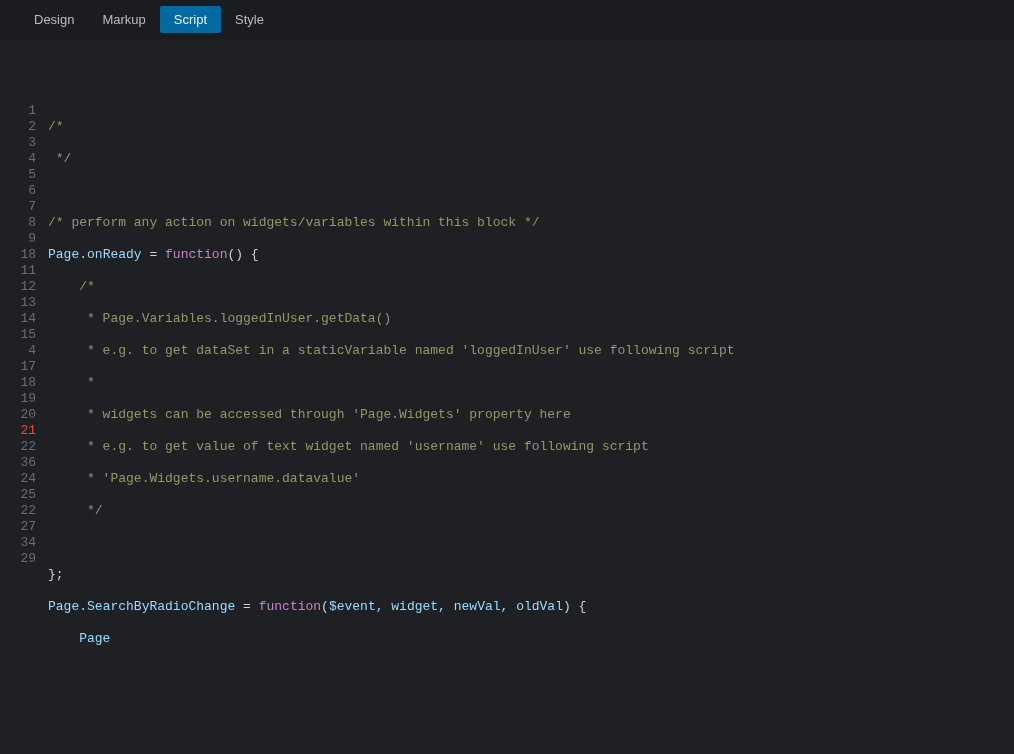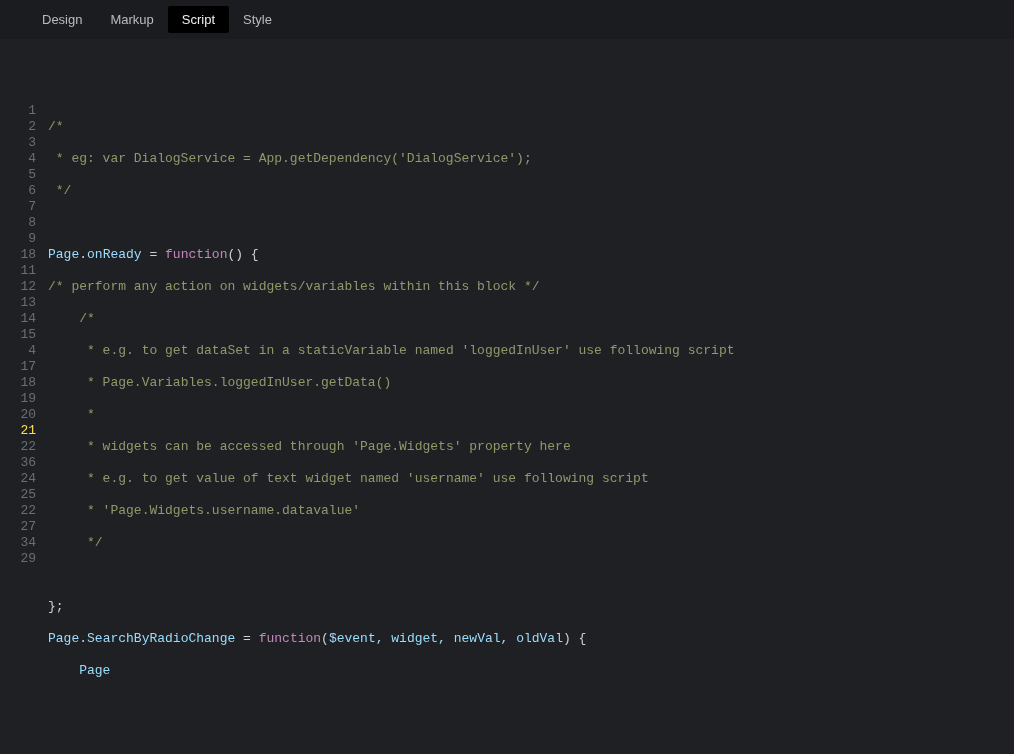--- a/index.html
+++ b/index.html
@@ -12,33 +12,33 @@
   font-family: 'Consolas', 'Monaco', 'Courier New', monospace;
   font-size: 13px;
   color: #d0d0d0;
   width: 1014px;
   height: 754px;
   overflow: hidden;
 }
 .tabs {
   background: #1a1c1f;
   display: flex;
-  padding: 6px 28px;
+  padding: 6px 20px;
   gap: 0;
 }
 .tab {
   padding: 6px 14px;
   color: #bbb;
   cursor: pointer;
   font-family: -apple-system, 'Segoe UI', Arial, sans-serif;
   font-size: 13px;
   border-radius: 2px;
 }
 .tab.active {
-  background: #000000;
+  background: #0369a1;
   color: #eee;
 }
 .editor-wrap {
   display: flex;
   background: #1e2023;
   height: calc(100% - 36px);
   padding-top: 64px;
 }
 .gutter {
   width: 48px;
@@ -46,21 +46,21 @@
   padding-right: 12px;
   color: #6a6d74;
   flex-shrink: 0;
   user-select: none;
 }
 .gutter .ln {
   height: 16px;
   line-height: 16px;
 }
 .gutter .ln.cur {
-  color: #fde047;
+  color: #ef4444;
 }
 .code-area {
   flex: 1;
   white-space: pre;
   line-height: 16px;
   position: relative;
 }
 .code-line {
   height: 16px;
   position: relative;
@@ -109,28 +109,27 @@
       <div class="ln">24</div>
       <div class="ln">25</div>
     <div class="ln">22</div>
       <div class="ln">27</div>
       <div class="ln">34</div>
       <div class="ln">29</div>
   </div>
 
   <div class="code-area">
 <div class="code-line"><span class="cg">/*</span></div>
-<div class="code-line"><span class="cg"> * eg: var DialogService = App.getDependency('DialogService');</span></div>
 <div class="code-line"><span class="cg"> */</span></div>
 <div class="code-line"></div>
+<div class="code-line"><span class="cg">/* perform any action on widgets/variables within this block */</span></div>
 <div class="code-line"><span class="id">Page</span><span class="op">.</span><span class="va">onReady</span><span class="op"> = </span><span class="kw">function</span><span class="op">() {</span></div>
-<div class="code-line"><span class="cg">/* perform any action on widgets/variables within this block */</span></div>
 <div class="code-line">    <span class="cg">/*</span></div>
+<div class="code-line">    <span class="cg"> * Page.Variables.loggedInUser.getData()</span></div>
 <div class="code-line">    <span class="cg"> * e.g. to get dataSet in a staticVariable named 'loggedInUser' use following script</span></div>
-<div class="code-line">    <span class="cg"> * Page.Variables.loggedInUser.getData()</span></div>
 <div class="code-line">    <span class="cg"> *</span></div>
 <div class="code-line">    <span class="cg"> * widgets can be accessed through 'Page.Widgets' property here</span></div>
 <div class="code-line">    <span class="cg"> * e.g. to get value of text widget named 'username' use following script</span></div>
 <div class="code-line">    <span class="cg"> * 'Page.Widgets.username.datavalue'</span></div>
 <div class="code-line">    <span class="cg"> */</span></div>
 <div class="code-line"></div>
 <div class="code-line"><span class="op">};</span></div>
 <div class="code-line"><span class="id">Page</span><span class="op">.</span><span class="va">SearchByRadioChange</span><span class="op"> = </span><span class="kw">function</span><span class="op">(</span><span class="va">$event, widget, newVal, oldVal</span><span class="op">) {</span></div>
 <div class="code-line">    <span class="id">Page</span></div>
 

